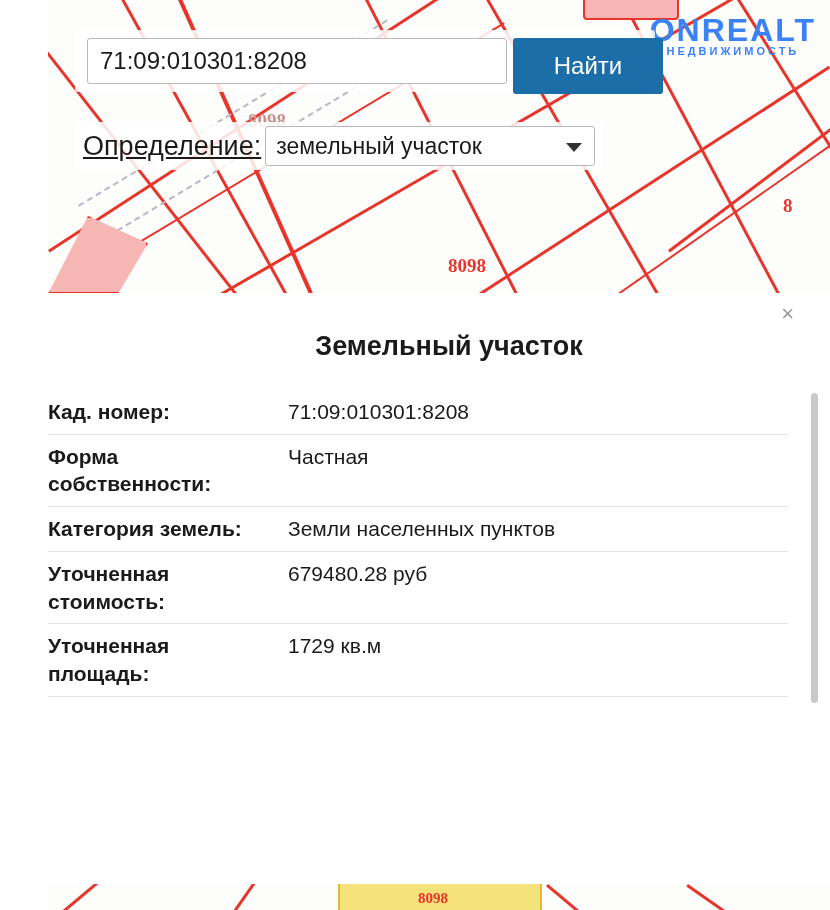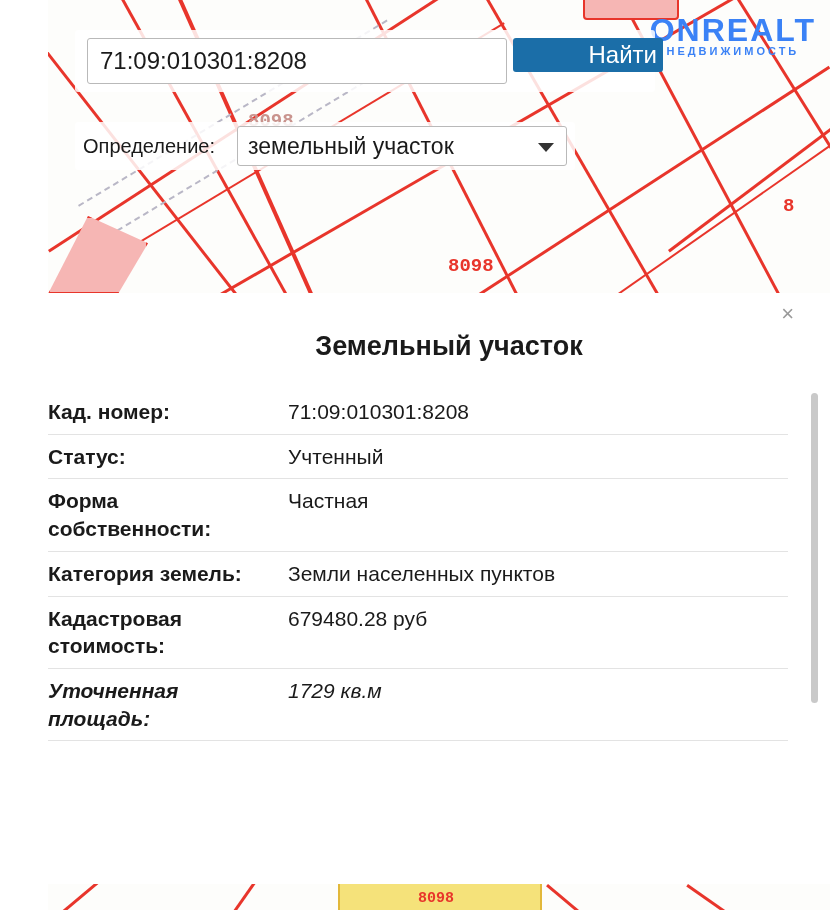--- a/index.html
+++ b/index.html
@@ -65,21 +65,21 @@
   .line.dash {
     background: none;
     border-top: 2px dashed #b9b7c6;
     height: 0;
   }
   .mapnum {
     position: absolute;
     color: #e8352b;
     font-size: 19px;
     font-weight: bold;
-    font-family: Liberation Mono, monospace;
+    font-family: Liberation Serif, serif;
   }
   .poly-pink {
     position: absolute;
     background: #f6b6b4;
     border: 2px solid #e8352b;
   }
   .poly-yellow {
     position: absolute;
     background: #f5e27a;
     border: 2px solid #e2b83a;
@@ -128,48 +128,48 @@
     font-family: "Liberation Sans", sans-serif;
     color: #1a1a1a;
     padding: 0 12px;
     outline: none;
   }
   .search-button {
     position: absolute;
     left: 438px;
     top: 8px;
     width: 150px;
-    height: 34px;
+    height: 56px;
     background: #1b6ea8;
     color: #ffffff;
     border: none;
     border-radius: 3px;
     font-size: 24px;
     font-family: "Liberation Sans", sans-serif;
     cursor: pointer;
-    text-align: right;
   }
 
   .def-wrap {
     position: absolute;
     left: 75px;
     top: 122px;
     height: 48px;
     background: rgba(255,255,255,0.85);
     border-radius: 3px;
     display: flex;
     align-items: center;
     padding: 0 8px;
     box-sizing: border-box;
   }
   .def-label {
-    font-size: 20px;
-    color: #1a1a1a;
-    margin-right: 22px;
+    font-size: 27px;
+    color: #1a1a1a;
+    margin-right: 4px;
     white-space: nowrap;
+    text-decoration: underline;
   }
   .def-select {
     position: relative;
     width: 330px;
     height: 40px;
     background: #ffffff;
     border: 1px solid #b9b9b9;
     border-radius: 3px;
     display: flex;
     align-items: center;
@@ -236,21 +236,21 @@
   .table td.k {
     width: 218px;
     font-weight: bold;
     padding-left: 0;
     margin-left: 40px;
   }
   .table td.v {
     padding-left: 22px;
     font-weight: normal;
   }
-  .table tr:last-child td { border-bottom: 1px solid #e3e3e3; font-style: italic; }
+  .table tr:last-child td { border-bottom: 1px solid #e3e3e3; }
 
   .scroll-track {
     position: absolute;
     right: 12px;
     top: 100px;
     width: 7px;
     height: 410px;
     background: #ffffff;
   }
   .scroll-thumb {
@@ -344,33 +344,29 @@
     <div class="card-close">×</div>
     <div class="card-title">Земельный участок</div>
 
     <table class="table">
       <tbody>
         <tr>
           <td class="k">Кад. номер:</td>
           <td class="v">71:09:010301:8208</td>
         </tr>
         <tr>
-          <td class="k">Статус:</td>
-          <td class="v">Учтенный</td>
-        </tr>
-        <tr>
           <td class="k">Форма собственности:</td>
           <td class="v">Частная</td>
         </tr>
         <tr>
           <td class="k">Категория земель:</td>
           <td class="v">Земли населенных пунктов</td>
         </tr>
         <tr>
-          <td class="k">Кадастровая стоимость:</td>
+          <td class="k">Уточненная стоимость:</td>
           <td class="v">679480.28 руб</td>
         </tr>
         <tr>
           <td class="k">Уточненная площадь:</td>
           <td class="v">1729 кв.м</td>
         </tr>
       </tbody>
     </table>
 
     <div class="scroll-track"></div>

